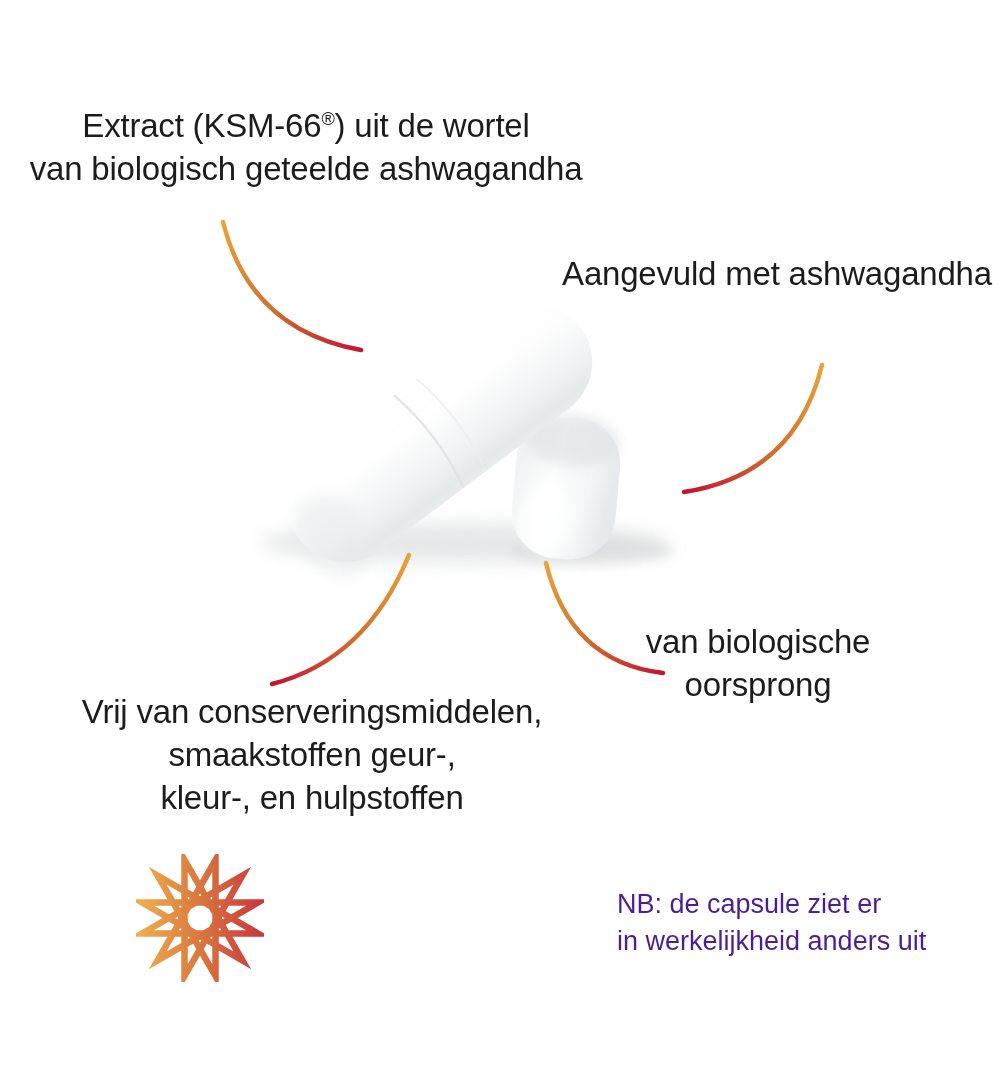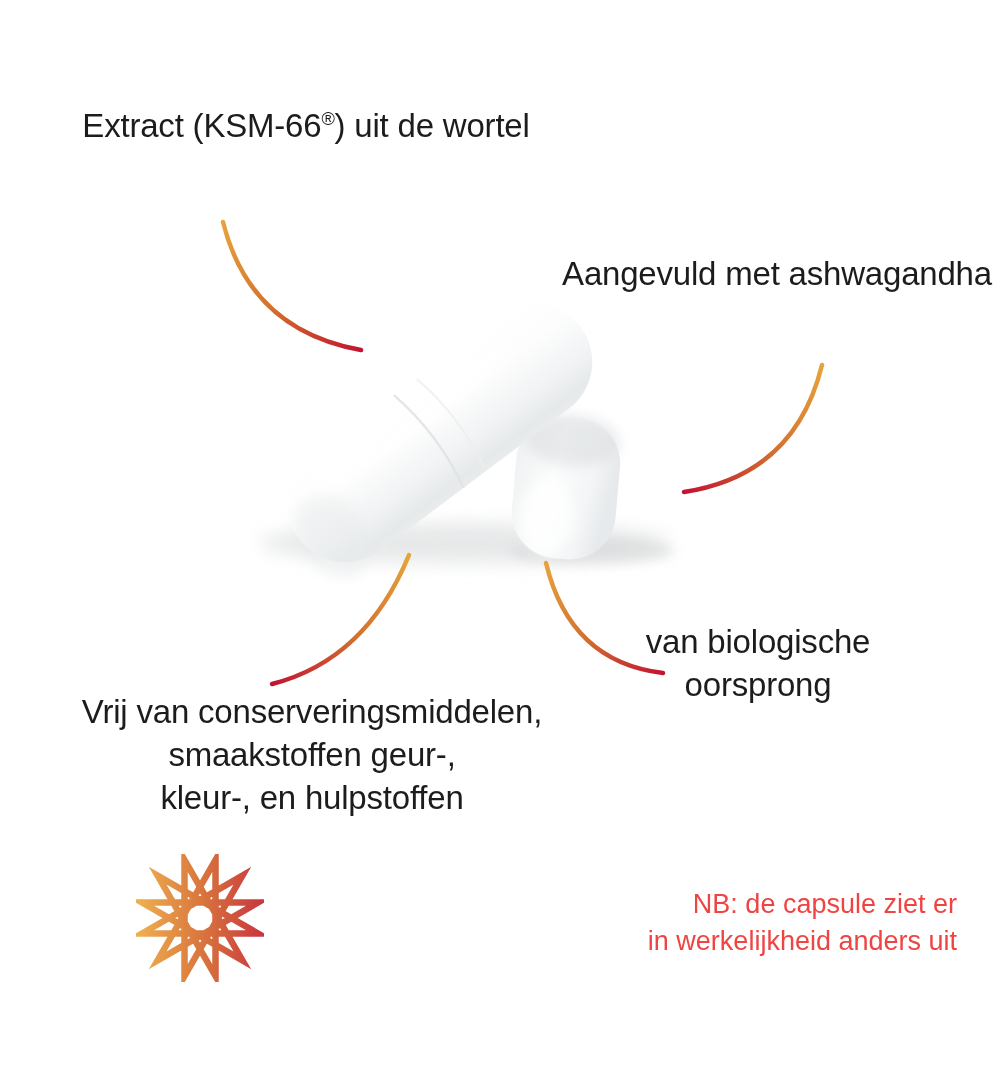--- a/index.html
+++ b/index.html
@@ -20,21 +20,21 @@
   }
   .callout sup{font-size:0.55em;line-height:0;}
   .callout-extract{left:6px;top:104px;width:600px;}
   .callout-hulpstoffen{left:557px;top:252px;width:440px;}
   .callout-oorsprong{left:598px;top:620px;width:320px;}
   .callout-vrij{left:32px;top:690px;width:560px;}
   .disclaimer{
     position:absolute;z-index:1;
     left:617px;top:886px;width:340px;
     font-size:27px;line-height:37px;
-    text-align:right;color:#ef4444;
+    text-align:left;color:#4c1d95;
   }
   .logo-star{position:absolute;left:136px;top:854px;width:128px;height:128px;z-index:1;}
   .wordmark{
     position:absolute;left:265px;top:888px;height:70px;z-index:1;
     font-size:64px;line-height:64px;font-weight:bold;
     letter-spacing:6px;color:#383e42;white-space:nowrap;
   }
   .wordmark .ltr{display:inline-block;}
   .a-dot{
     position:absolute;left:132px;top:34px;width:14px;height:14px;
@@ -108,20 +108,21 @@
     </g>
 
     <path d="M223,222 Q250,330 361,350" stroke="url(#curve1)" stroke-width="4.5" fill="none" stroke-linecap="round"></path>
     <path d="M822,365 Q795,475 684,492" stroke="url(#curve2)" stroke-width="4.5" fill="none" stroke-linecap="round"></path>
     <path d="M409,555 Q366,660 272,684" stroke="url(#curve3)" stroke-width="4.5" fill="none" stroke-linecap="round"></path>
     <path d="M546,563 Q570,662 663,673" stroke="url(#curve4)" stroke-width="4.5" fill="none" stroke-linecap="round"></path>
   </svg>
 
   <div class="callout callout-extract">
     <div><span>Extract (KSM-66</span><sup>®</sup><span>) uit de wortel</span></div>
+    <div>van biologisch geteelde ashwagandha</div>
   </div>
 
   <div class="callout callout-hulpstoffen">
     <div>Aangevuld met ashwagandha</div>
   </div>
 
   <div class="callout callout-oorsprong">
     <div>van biologische</div>
     <div>oorsprong</div>
   </div>

